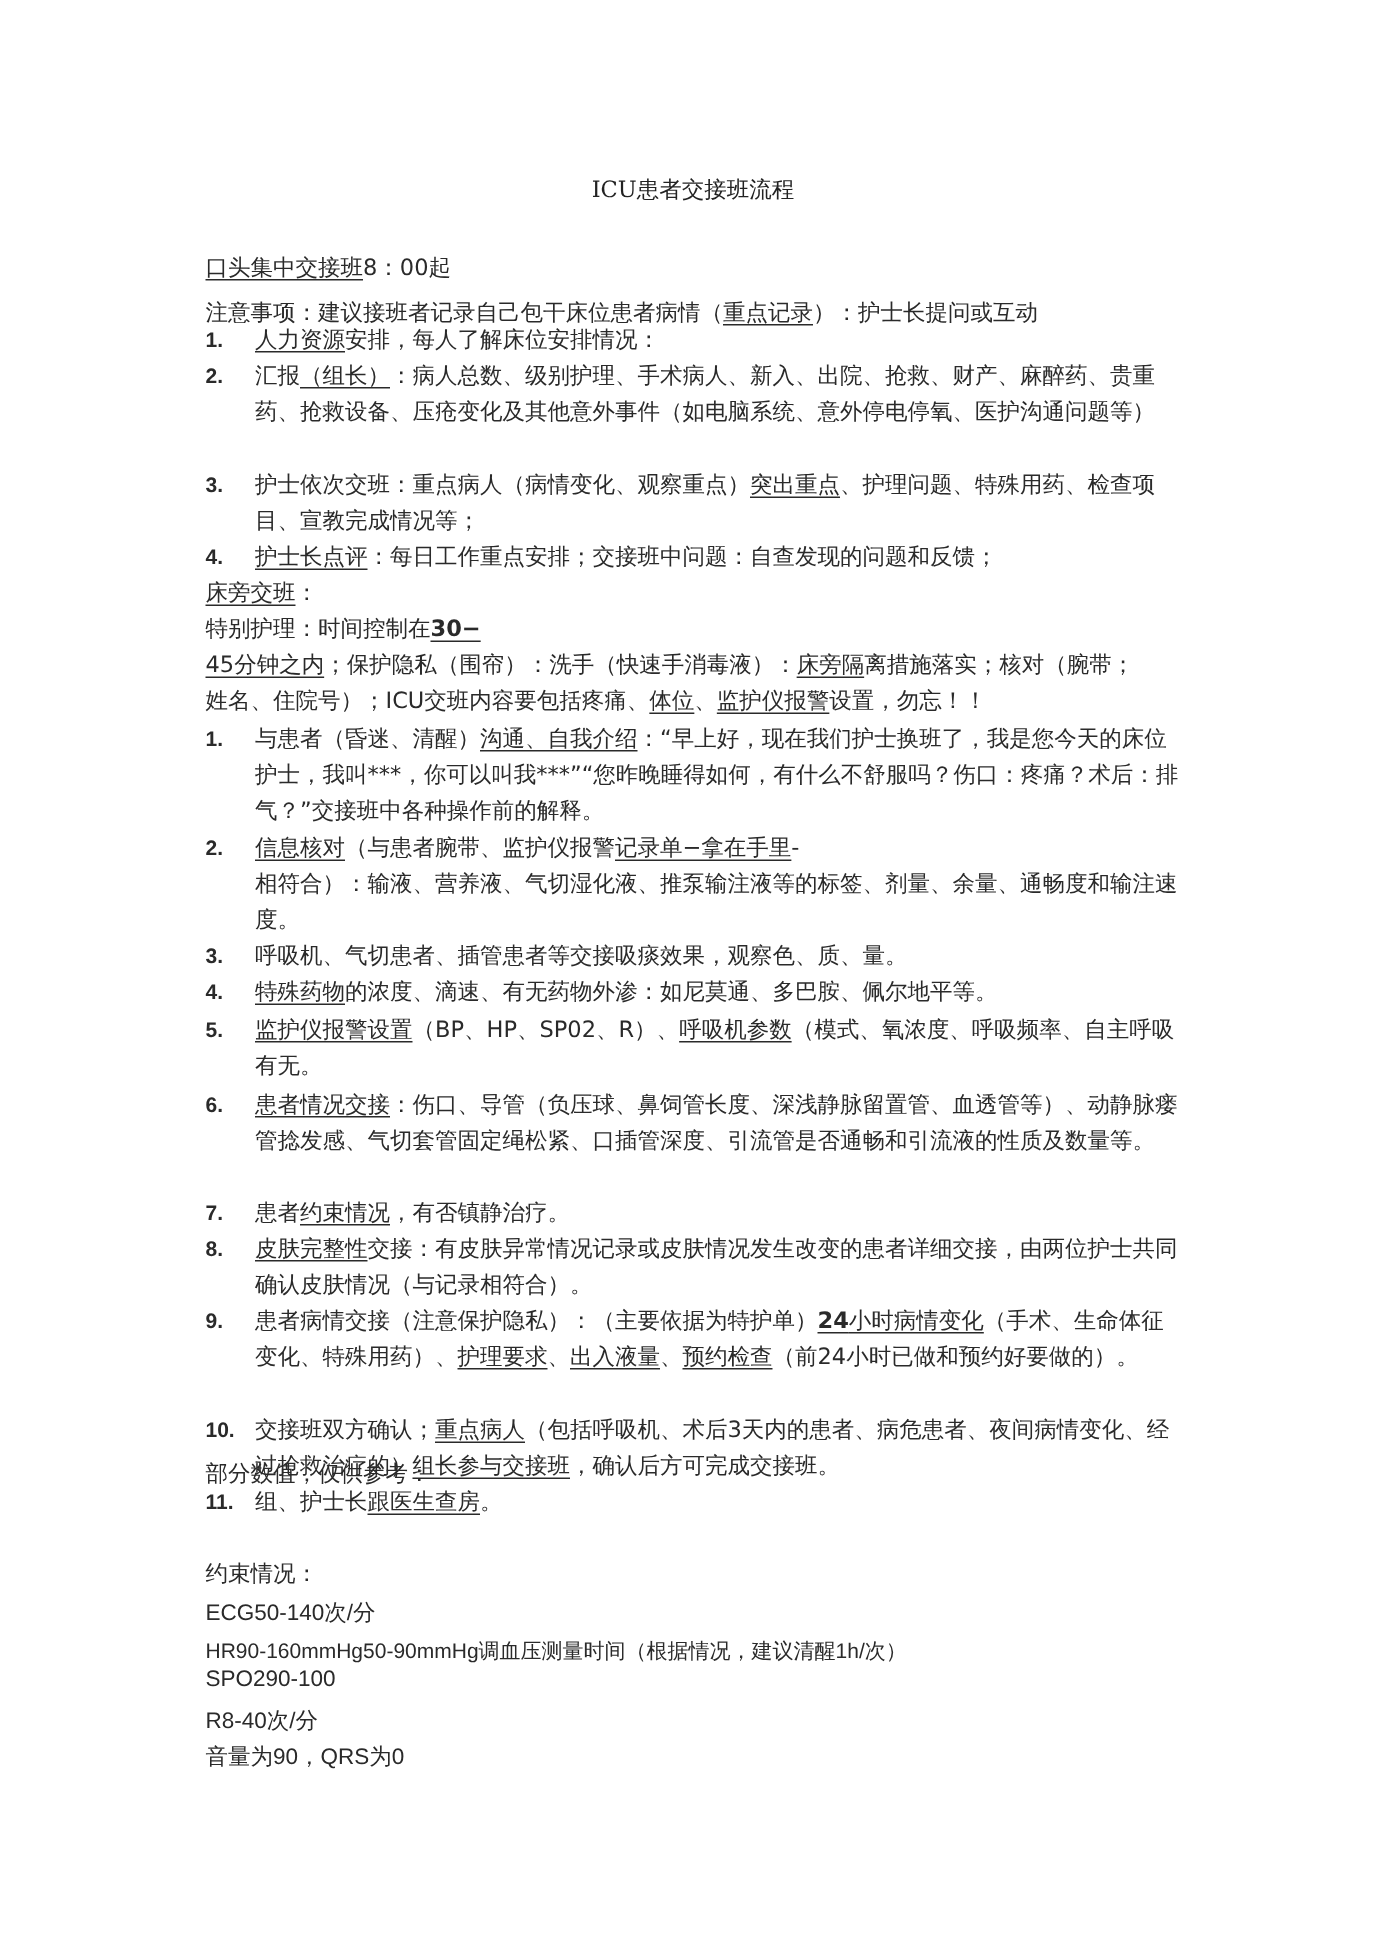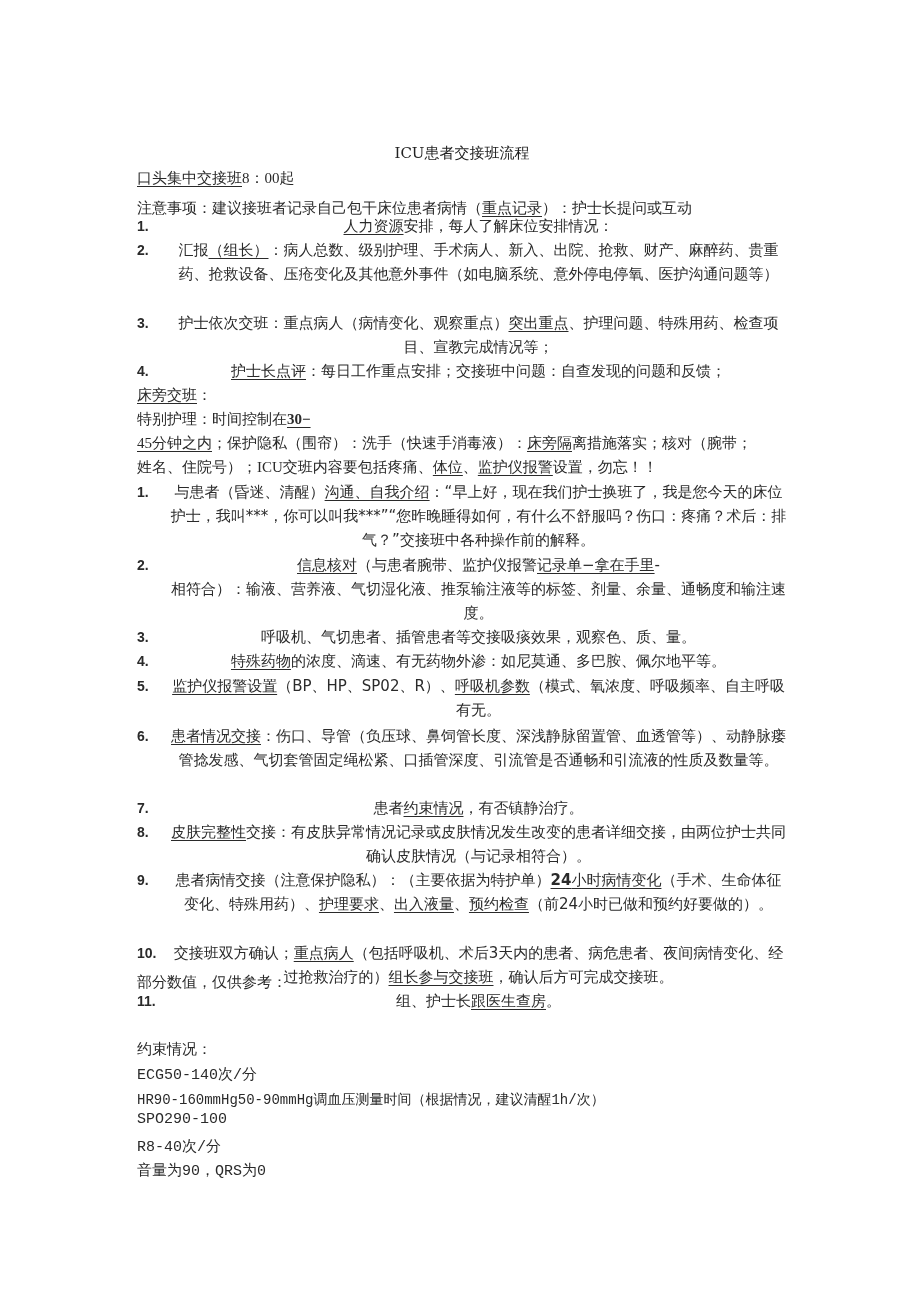--- a/index.html
+++ b/index.html
@@ -1,27 +1,27 @@
 <!DOCTYPE html>
 <html><head>
 <meta charset="utf-8">
 <style>
   html, body { margin: 0; padding: 0; background: #ffffff; }
   body { width: 920px; height: 1302px; position: relative; overflow: hidden;
          font-family: "DejaVu Sans", "Liberation Sans", sans-serif; color: #222; }
   .page { position: absolute; left: 137px; top: 0; width: 650px; }
   .title { position: absolute; left: 0; width: 650px; top: 117px; text-align: center;
-           font-size: 15px; font-family: "DejaVu Serif", serif; color: #222; margin-top: 27px; }
-  .line { position: absolute; left: 0; font-size: 15px; line-height: 24px; white-space: nowrap; color: #2a2a2a; font-family: Liberation Serif, serif; }
+           font-size: 15px; font-family: "DejaVu Serif", serif; color: #222; }
+  .line { position: absolute; left: 0; font-size: 15px; line-height: 24px; white-space: nowrap; color: #2a2a2a; }
   .item { position: absolute; left: 0; width: 650px; font-size: 15px; line-height: 24px; color: #2a2a2a; }
   .item .num { position: absolute; left: 0; top: 0; font-weight: bold; font-family: "Liberation Sans", sans-serif; font-size: 14px; }
-  .item .body { margin-left: 33px; display: block; text-align: center; }
+  .item .body { margin-left: 33px; display: block; }
   u { text-decoration: underline; text-underline-offset: 3px; }
   b { font-weight: bold; }
-  .mono-ish { font-family: Liberation Mono, monospace; }
+  .mono-ish { font-family: Liberation Sans, sans-serif; }
 </style>
 </head>
 <body>
 
 <div class="page">
 
   <div class="title">ICU患者交接班流程</div>
 
   <div class="line" style="top:166px"><u>口头集中交接班</u><span>8：00起</span></div>
   <div class="line" style="top:196px"><span>注意事项：建议接班者记录自己包干床位患者病情（</span><u>重点记录</u><span>）：护士长提问或互动</span></div>

